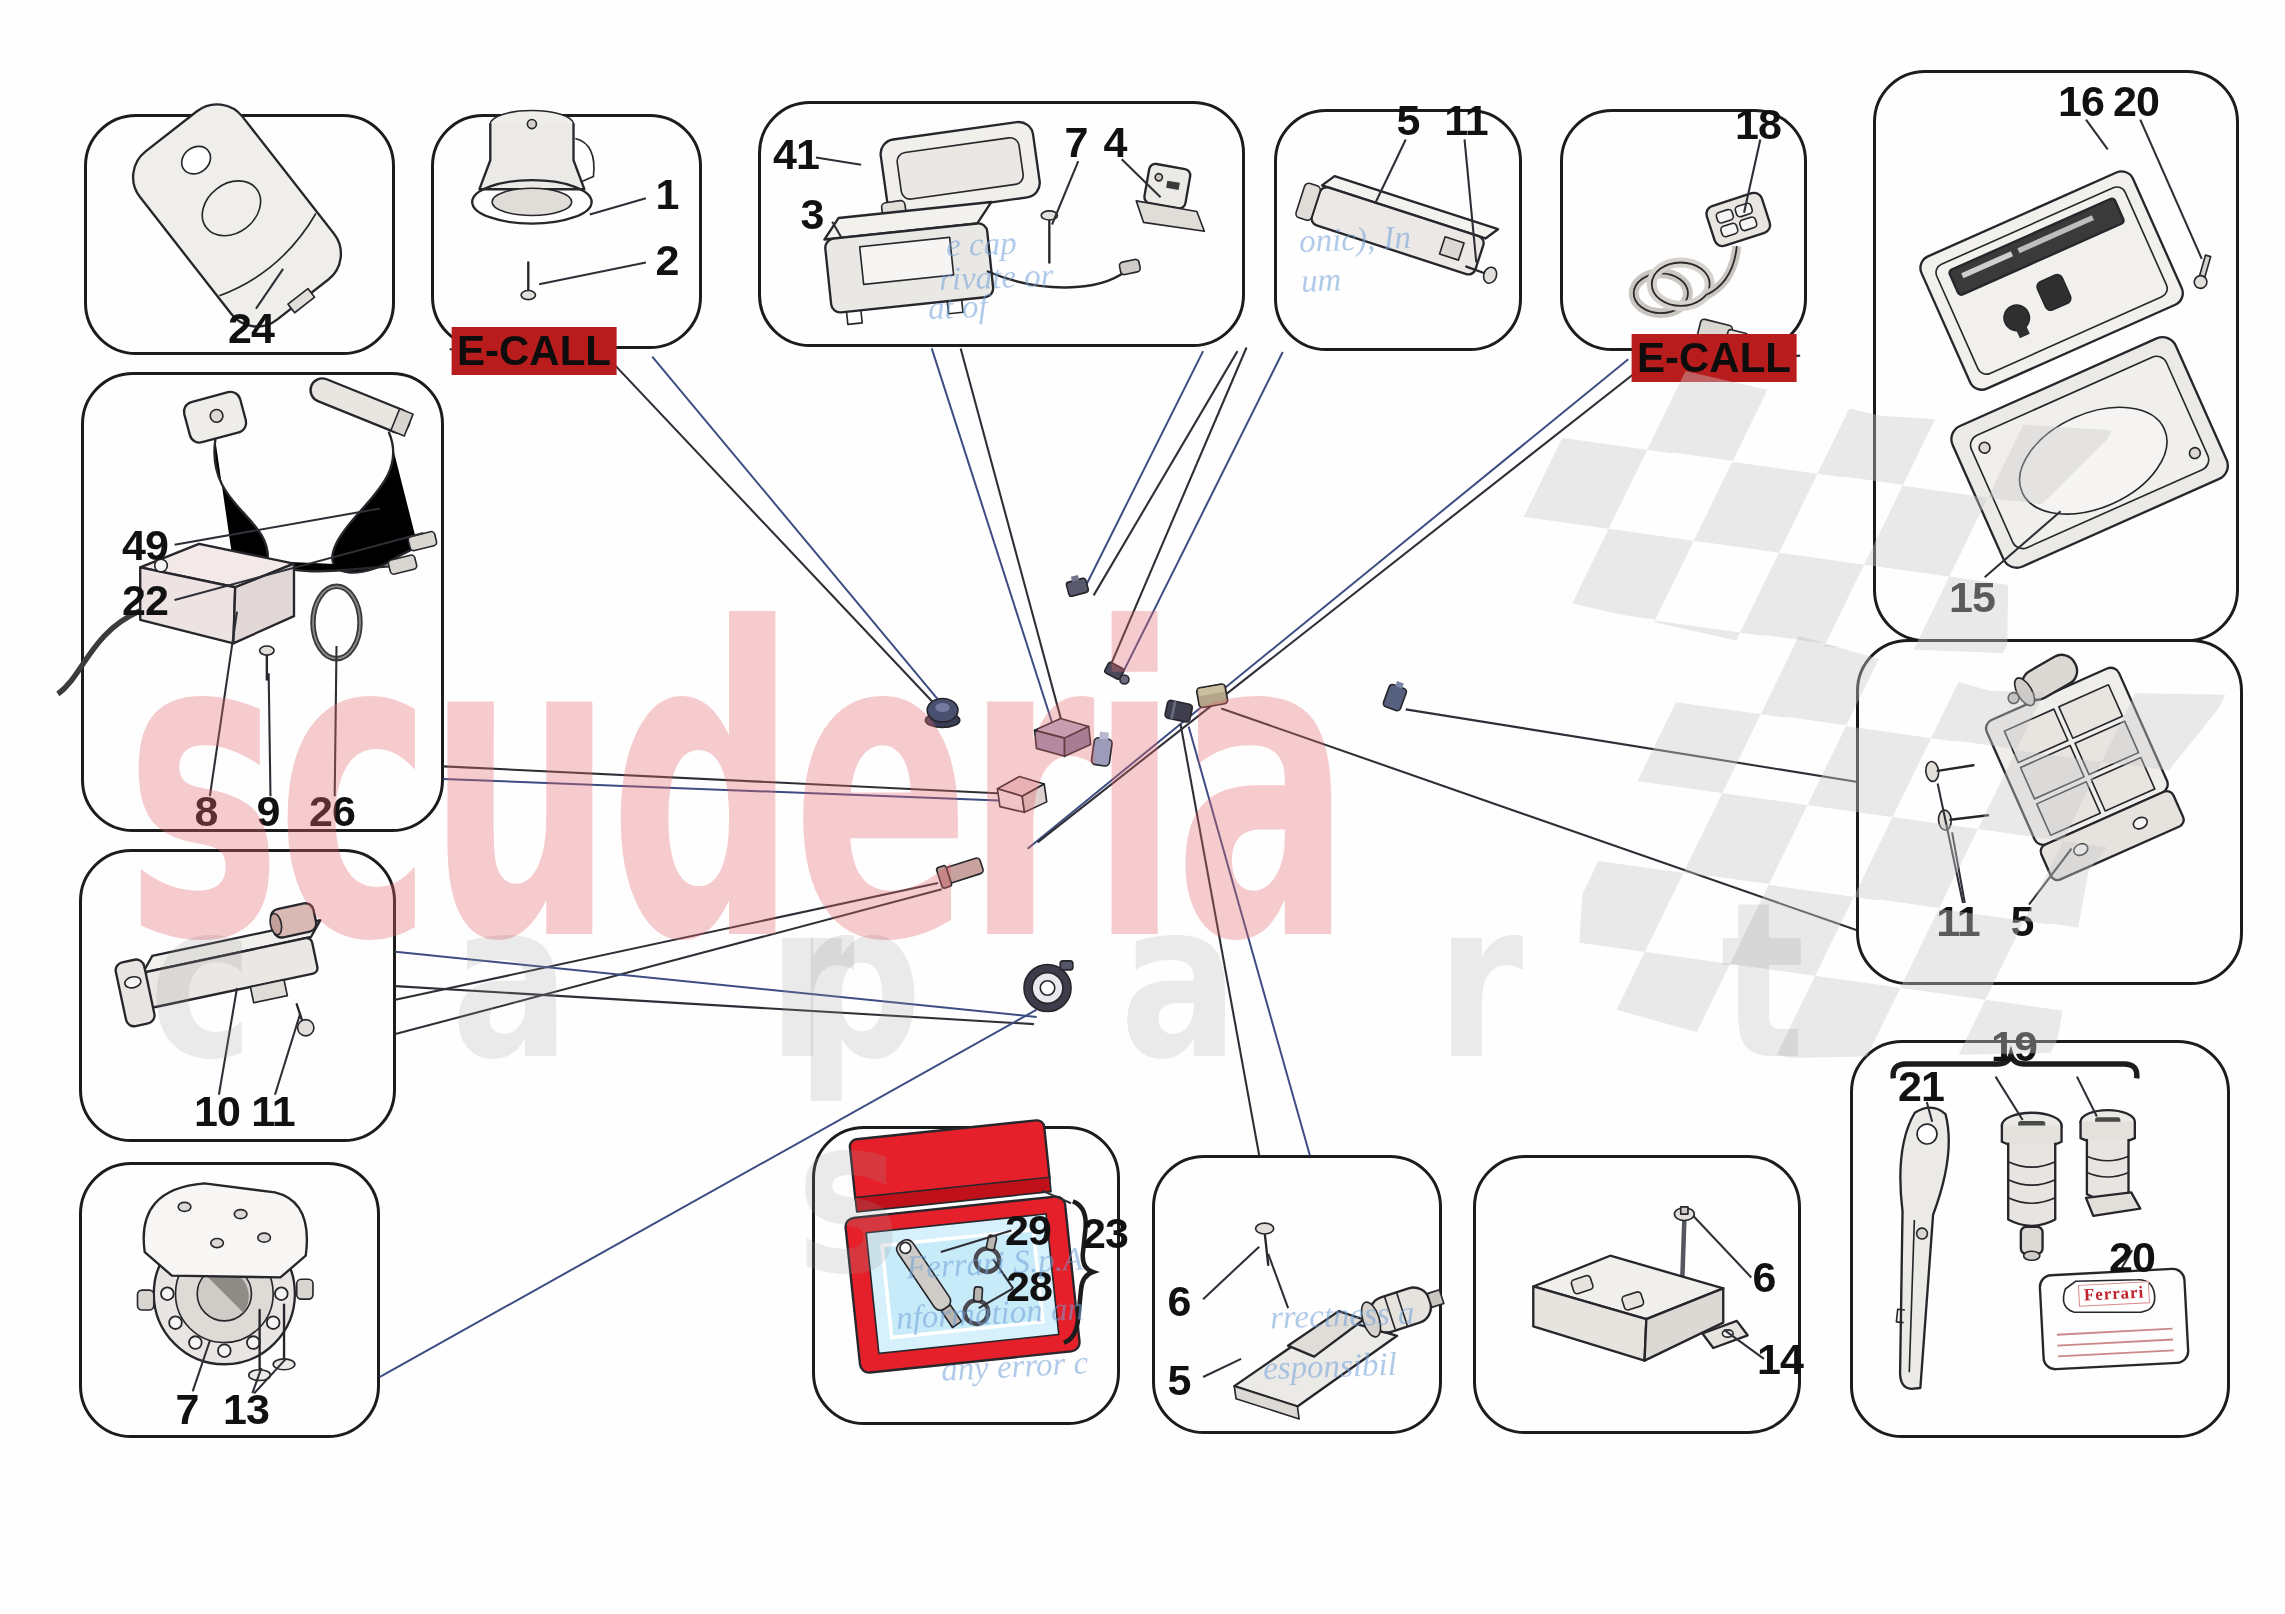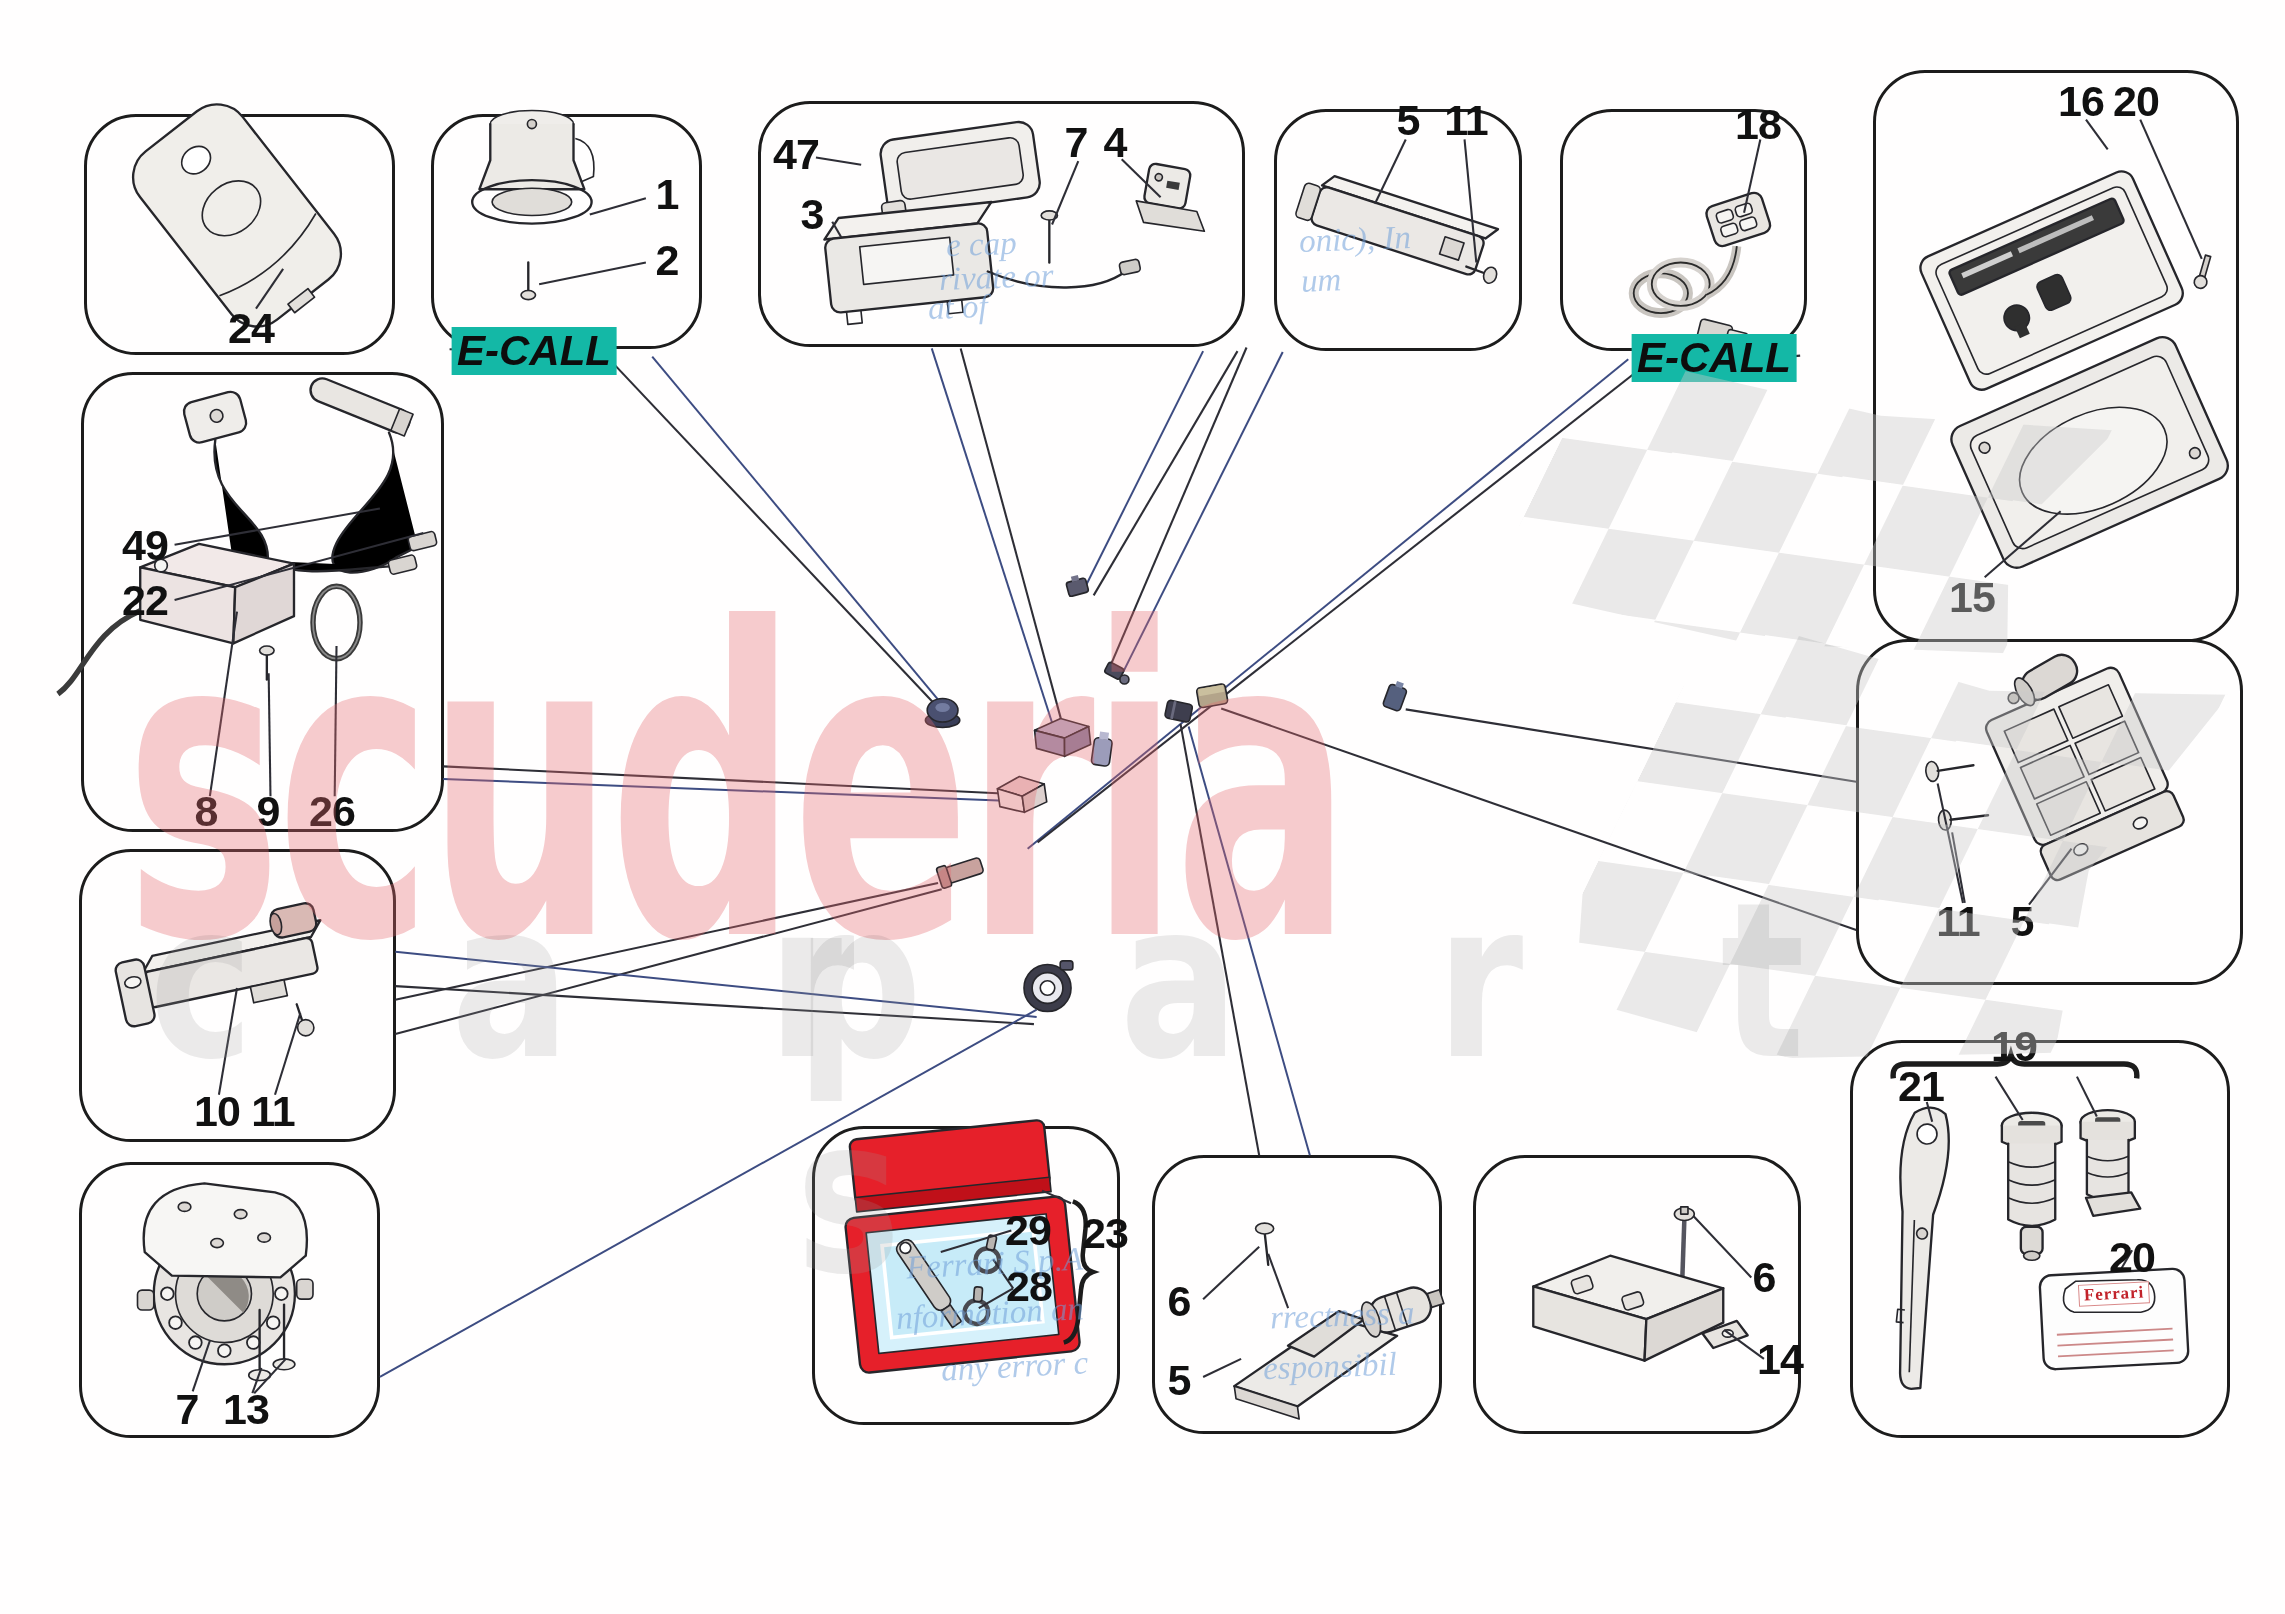--- a/index.html
+++ b/index.html
@@ -4,22 +4,22 @@
 <style>
   html,body{margin:0;padding:0;background:#ffffff;}
   #stage{position:relative;width:2285px;height:1615px;overflow:hidden;
          font-family:"Liberation Sans",sans-serif;background:#fffefe;}
   .pbox{position:absolute;border:3.6px solid #1c1c1c;border-radius:52px;
         background:transparent;box-sizing:border-box;z-index:5;}
   .callout{position:absolute;transform:translate(-50%,-50%);z-index:22;
            font-weight:bold;font-size:43px;color:#111;letter-spacing:-0.9px;
            font-family:"Liberation Sans",sans-serif;}
   .ecall{position:absolute;transform:translate(-50%,-50%);z-index:22;
-         font-weight:bold;font-size:42px;color:#0d0d0d;background:#14b8a6;
-         padding:0 5.4px;font-family:"Liberation Sans",sans-serif;font-style:italic;}
+         font-weight:bold;font-size:42px;color:#0d0d0d;background:#b91c1c;
+         padding:0 5.4px;font-family:"Liberation Sans",sans-serif;}
   svg#art{position:absolute;left:0;top:0;z-index:10;}
   .ln{stroke:#2e2e36;stroke-width:2.3;fill:none;}
   .lnb{stroke:#3d4c82;stroke-width:2.2;fill:none;}
   .o{stroke:#26262b;stroke-width:2.6;stroke-linejoin:round;stroke-linecap:round;}
   .oth{stroke:#26262b;stroke-width:1.8;stroke-linejoin:round;}
   
   #wm{position:absolute;inset:0;z-index:40;pointer-events:none;}
   .wm-brand{position:absolute;left:125px;top:575px;font-size:425px;line-height:1;
             font-weight:bold;color:#e4686e;opacity:.34;letter-spacing:-9px;
             transform:scaleX(.62);transform-origin:left top;mix-blend-mode:multiply;
@@ -493,21 +493,21 @@
       </g>
       <line class="ln" x1="2142" y1="866" x2="2170" y2="998"></line>
       <line class="ln" x1="2158" y1="920" x2="2172" y2="998"></line>
       <line class="ln" x1="2290" y1="938" x2="2243" y2="1000"></line>
     </g>
   </svg>
 
   <div class="callout" style="left:251px;top:328px">24</div>
   <div class="callout" style="left:667px;top:194px">1</div>
   <div class="callout" style="left:667px;top:260px">2</div>
-  <div class="callout" style="left:796px;top:154px">47</div>
+  <div class="callout" style="left:796px;top:154px">41</div>
   <div class="callout" style="left:812px;top:214px">3</div>
   <div class="callout" style="left:1076px;top:142px">7</div>
   <div class="callout" style="left:1115px;top:142px">4</div>
   <div class="callout" style="left:1408px;top:120px">5</div>
   <div class="callout" style="left:1466px;top:120px">11</div>
   <div class="callout" style="left:1758px;top:124px">18</div>
   <div class="callout" style="left:2081px;top:101px">16</div>
   <div class="callout" style="left:2136px;top:101px">20</div>
   <div class="callout" style="left:1972px;top:597px">15</div>
   <div class="callout" style="left:145px;top:545px">49</div>

